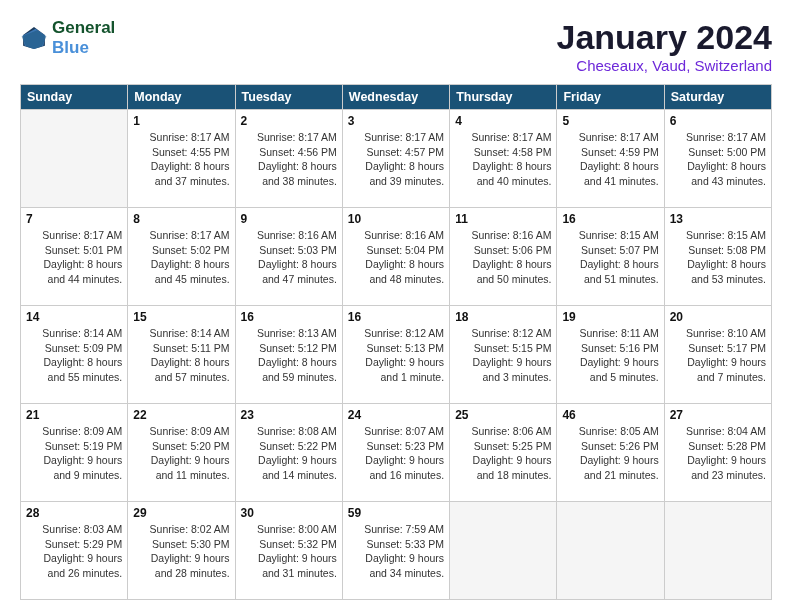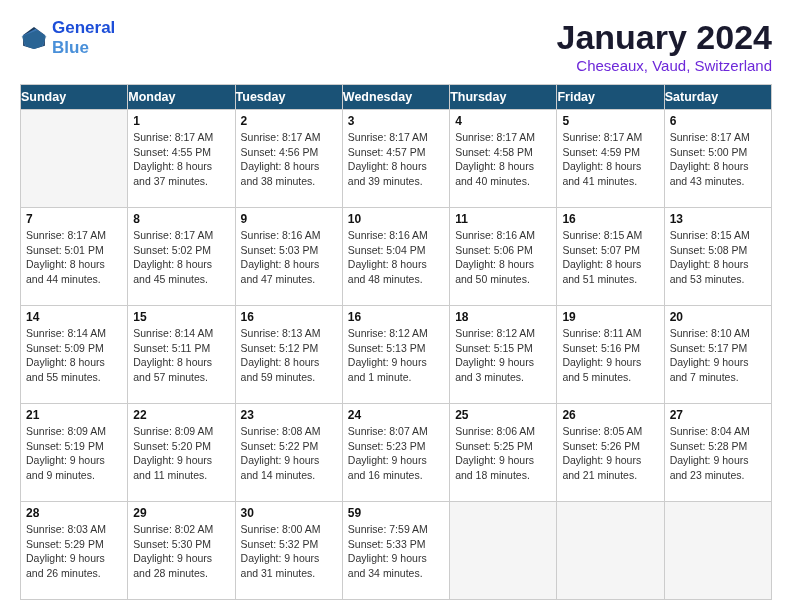--- a/index.html
+++ b/index.html
@@ -48,21 +48,21 @@
       width: 100%;
       border-collapse: collapse;
       flex: 1;
       font-size: 11px;
     }
     .calendar thead tr th {
       background: #1a5276;
       color: #fff;
       font-size: 12.5px;
       font-weight: bold;
-      padding: 5px 0;
+      padding: 5px 6px;
       text-align: left;
       border: 1px solid #ccc;
     }
     .calendar tbody tr td {
       border: 1px solid #ccc;
       vertical-align: top;
       padding: 4px 5px;
       height: 80px;
       width: 106px;
       background: #fff;
@@ -73,35 +73,36 @@
     .day-num {
       font-size: 12px;
       font-weight: bold;
       color: #111;
       margin-bottom: 2px;
     }
     .day-info {
       color: #333;
       font-size: 10.5px;
       line-height: 1.4;
+      text-align: right;
     }
   </style>
 </head>
 <body>
 
 <div class="page">
   <div class="header">
     <div class="logo">
       <svg class="logo-icon" viewBox="0 0 36 36">
         <polygon points="18,4 32,14 32,28 18,32 4,28 4,14" fill="#1a3a5c"></polygon>
         <polygon points="20,6 33,15 30,28 18,32 6,28 3,15" fill="#4a90d9" opacity="0.7"></polygon>
         <polygon points="22,8 34,16 28,29 18,32 8,29 2,16" fill="#1a5276" opacity="0.5"></polygon>
       </svg>
       <div>
-        <div style="font-size:17px;font-weight:bold;color:#1d4ed8;line-height:1.15;">General</div>
+        <div style="font-size:17px;font-weight:bold;color:#14532d;line-height:1.15;">General</div>
         <div style="font-size:17px;font-weight:bold;color:#4a90d9;line-height:1.15;">Blue</div>
       </div>
     </div>
     <div class="title-block">
       <div class="calendar-title">January 2024</div>
       <div class="calendar-subtitle">Cheseaux, Vaud, Switzerland</div>
     </div>
   </div>
 
   <table class="calendar">
@@ -219,21 +220,21 @@
           </td>
           <td>
             <div class="day-num">24</div>
             <div class="day-info">Sunrise: 8:07 AM<br>Sunset: 5:23 PM<br>Daylight: 9 hours<br>and 16 minutes.</div>
           </td>
           <td>
             <div class="day-num">25</div>
             <div class="day-info">Sunrise: 8:06 AM<br>Sunset: 5:25 PM<br>Daylight: 9 hours<br>and 18 minutes.</div>
           </td>
           <td>
-            <div class="day-num">26</div>
+            <div class="day-num">46</div>
             <div class="day-info">Sunrise: 8:05 AM<br>Sunset: 5:26 PM<br>Daylight: 9 hours<br>and 21 minutes.</div>
           </td>
           <td>
             <div class="day-num">27</div>
             <div class="day-info">Sunrise: 8:04 AM<br>Sunset: 5:28 PM<br>Daylight: 9 hours<br>and 23 minutes.</div>
           </td>
         </tr>
         <tr>
           <td>
             <div class="day-num">28</div>

